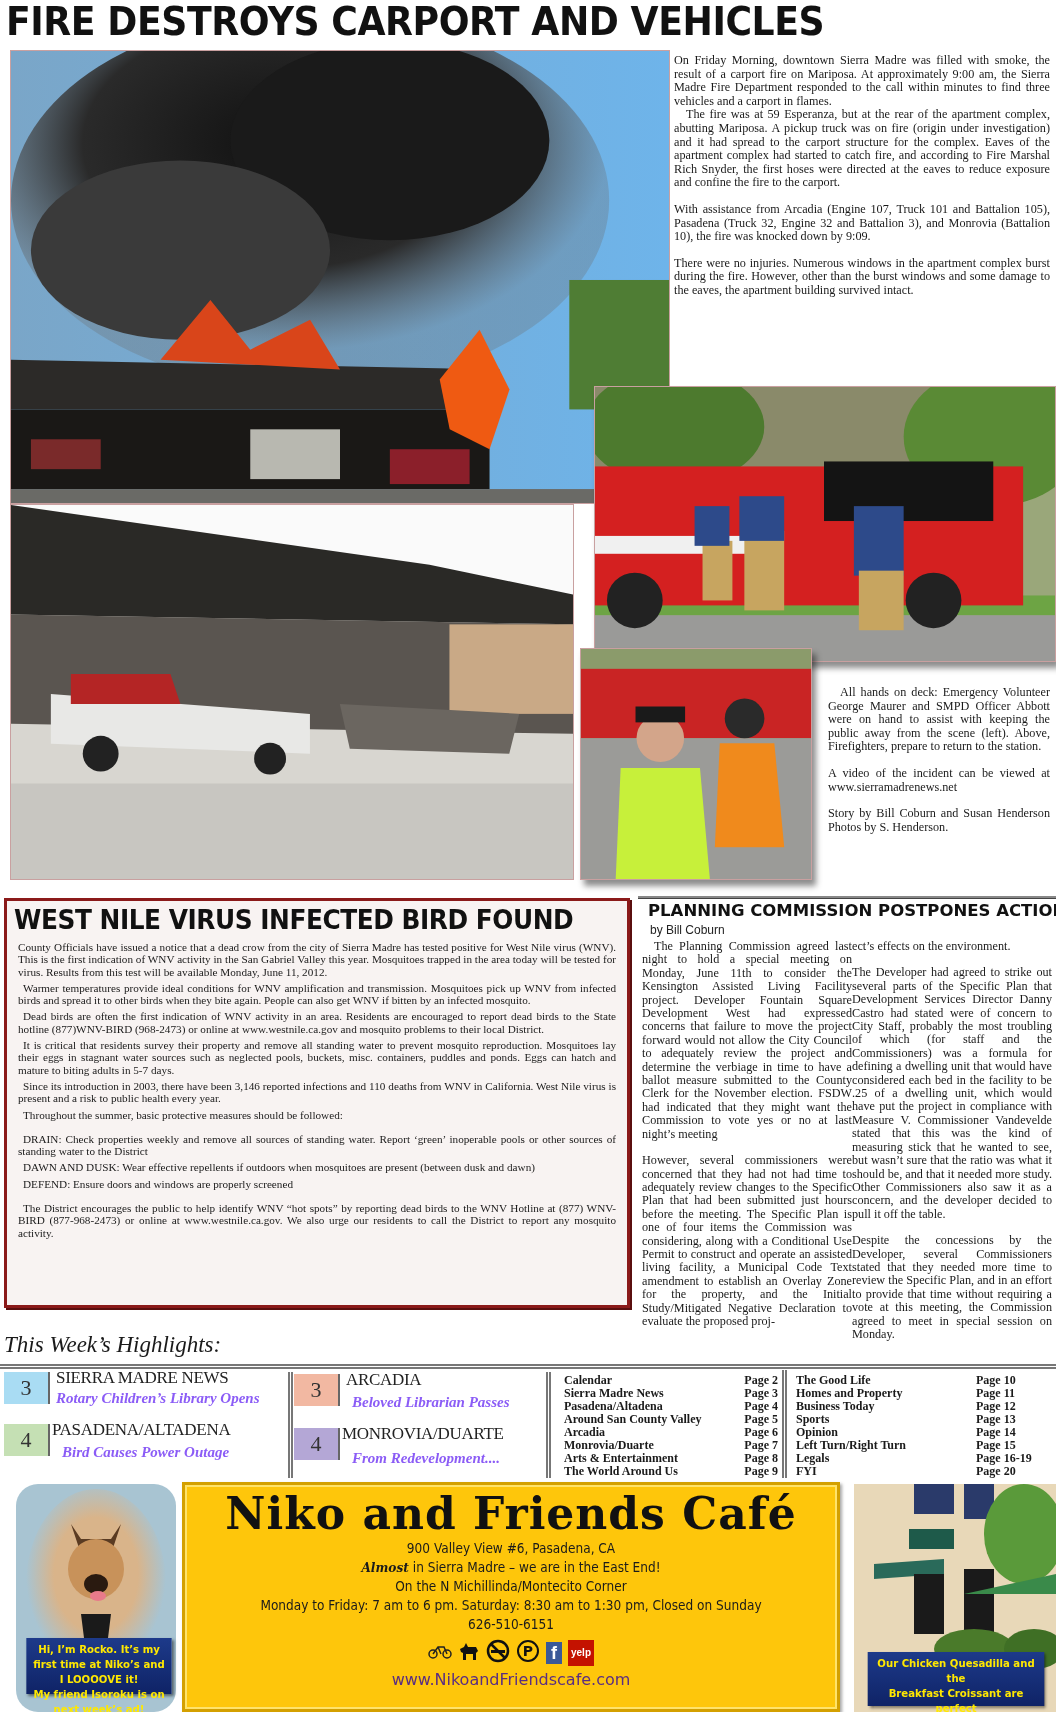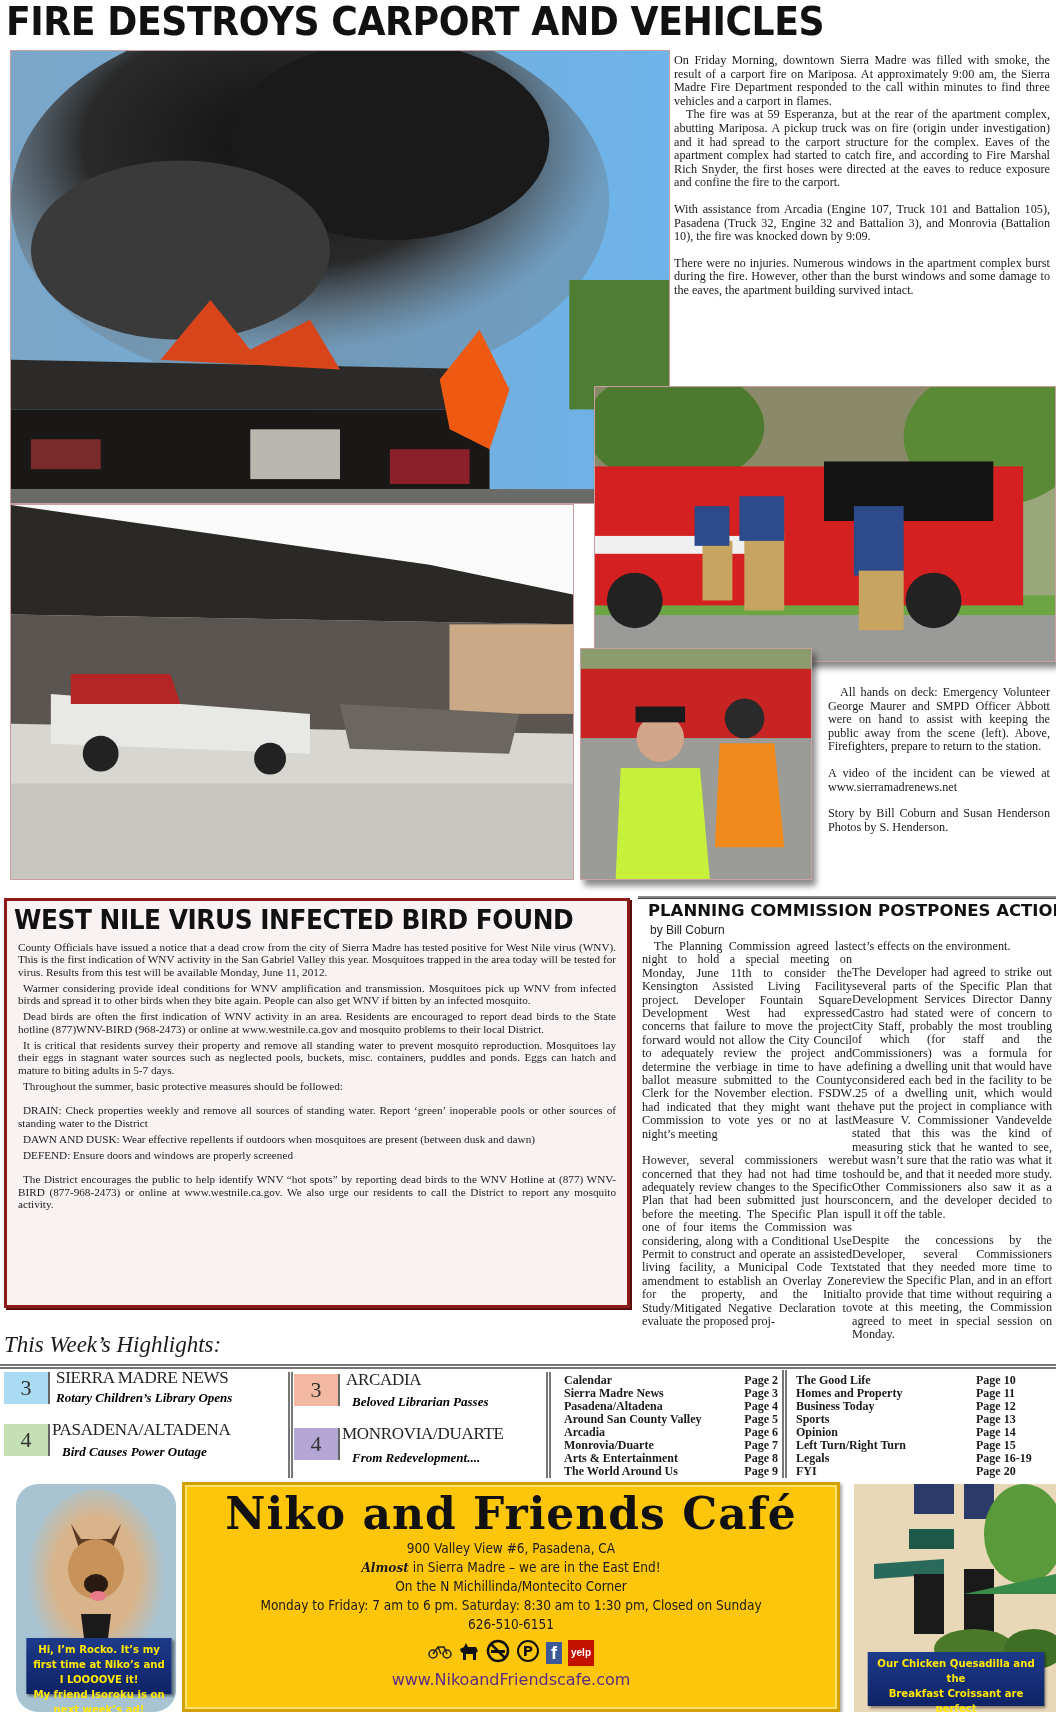--- a/index.html
+++ b/index.html
@@ -62,21 +62,21 @@
     left: 4px; top: 1332px; font-style: italic; font-size: 23px; color: #1a1a1a;
     font-family: Liberation Serif, serif;
   }
   .hl-rule { left: 0; top: 1364px; width: 1056px; height: 5px; border-top: 2px solid #777; border-bottom: 2px solid #777; }
   .hl-item { position: absolute; }
   .hl-num {
     position: absolute; width: 46px; height: 32px; font-size: 22px; text-align: center; line-height: 32px;
     color: #333; border-right: 2px solid #666;
   }
   .hl-sec { position: absolute; font-size: 17px; color: #222; white-space: nowrap; letter-spacing: -0.3px; }
-  .hl-story { position: absolute; font-size: 13px; font-weight: bold; font-style: italic; color: #000000; white-space: nowrap; }
+  .hl-story { position: absolute; font-size: 15px; font-weight: bold; font-style: italic; color: #8b5cf6; white-space: nowrap; }
   .vsep { position: absolute; width: 5px; border-left: 2px solid #777; border-right: 2px solid #777; }
 
   .toc { position: absolute; font-size: 12px; line-height: 13px; font-weight: bold; color: #1a1a1a; }
   .toc-row { display: flex; justify-content: space-between; height: 13px; }
   .toc-row span { white-space: nowrap; }
 
   
   .ad-main {
     left: 182px; top: 1482px; width: 658px; height: 230px;
     background: #fec60b; border: 3px solid #d4a000;
@@ -197,23 +197,24 @@
 <div class="abs article-text" style="left:828px; top:686px; width:222px;">
   <p class="indent">All hands on deck: Emergency Volunteer George Maurer and SMPD Officer Abbott were on hand to assist with keeping the public away from the scene (left). Above, Firefighters, prepare to return to the station.</p>
   <p class="gap">A video of the incident can be viewed at www.sierramadrenews.net</p>
   <p class="gap">Story by Bill Coburn and Susan Henderson Photos by S. Henderson.</p>
 </div>
 
 <div class="abs wnv-box">
   <div class="wnv-title">WEST NILE VIRUS INFECTED BIRD FOUND</div>
   <div class="wnv-body">
     <p>County Officials have issued a notice that a  dead crow from the city of Sierra Madre has tested positive for West Nile virus (WNV).  This is the first indication of WNV activity in the San Gabriel Valley this year.  Mosquitoes trapped in the area today will be tested for virus.  Results from this test will be available Monday, June 11, 2012.</p>
-    <p class="ind">Warmer considering provide ideal conditions for WNV amplification and transmission.  Mosquitoes pick up WNV from infected birds and spread it to other birds when they bite again.  People can also get WNV if bitten by an infected mosquito.</p>
+    <p class="ind">Warmer temperatures provide ideal conditions for WNV amplification and transmission.  Mosquitoes pick up WNV from infected birds and spread it to other birds when they bite again.  People can also get WNV if bitten by an infected mosquito.</p>
     <p class="ind">Dead birds are often the first indication of WNV activity in an area.  Residents are encouraged to report dead birds to the State hotline (877)WNV-BIRD (968-2473) or online at www.westnile.ca.gov and mosquito problems to their local District.</p>
     <p class="ind">It is critical that residents survey their property and remove all standing water to prevent mosquito reproduction.  Mosquitoes lay their eggs in stagnant water sources such as neglected pools, buckets, misc. containers, puddles and ponds.  Eggs can hatch and mature to biting adults in 5-7 days.</p>
+    <p class="ind">Since its introduction in 2003, there have been 3,146 reported infections and 110 deaths from WNV in California.  West Nile virus is present and a risk to public health every year.</p>
     <p class="ind">Throughout the summer, basic protective measures should be followed:</p>
     <p class="sp ind">DRAIN: Check properties weekly and remove all sources of standing water.  Report ‘green’ inoperable pools or other sources of standing water to the District</p>
     <p class="ind">DAWN AND DUSK: Wear effective repellents if outdoors when mosquitoes are present (between dusk and dawn)</p>
     <p class="ind">DEFEND: Ensure doors and windows are properly screened</p>
     <p class="sp ind">The District encourages the public to help identify WNV “hot spots” by reporting dead birds to the WNV Hotline at (877) WNV-BIRD (877-968-2473) or online at www.westnile.ca.gov.  We also urge our residents to call the District to report any mosquito activity.</p>
   </div>
 </div>
 
 <div class="abs top-rule"></div>
 <div class="abs pc-title">PLANNING COMMISSION POSTPONES ACTION</div>

